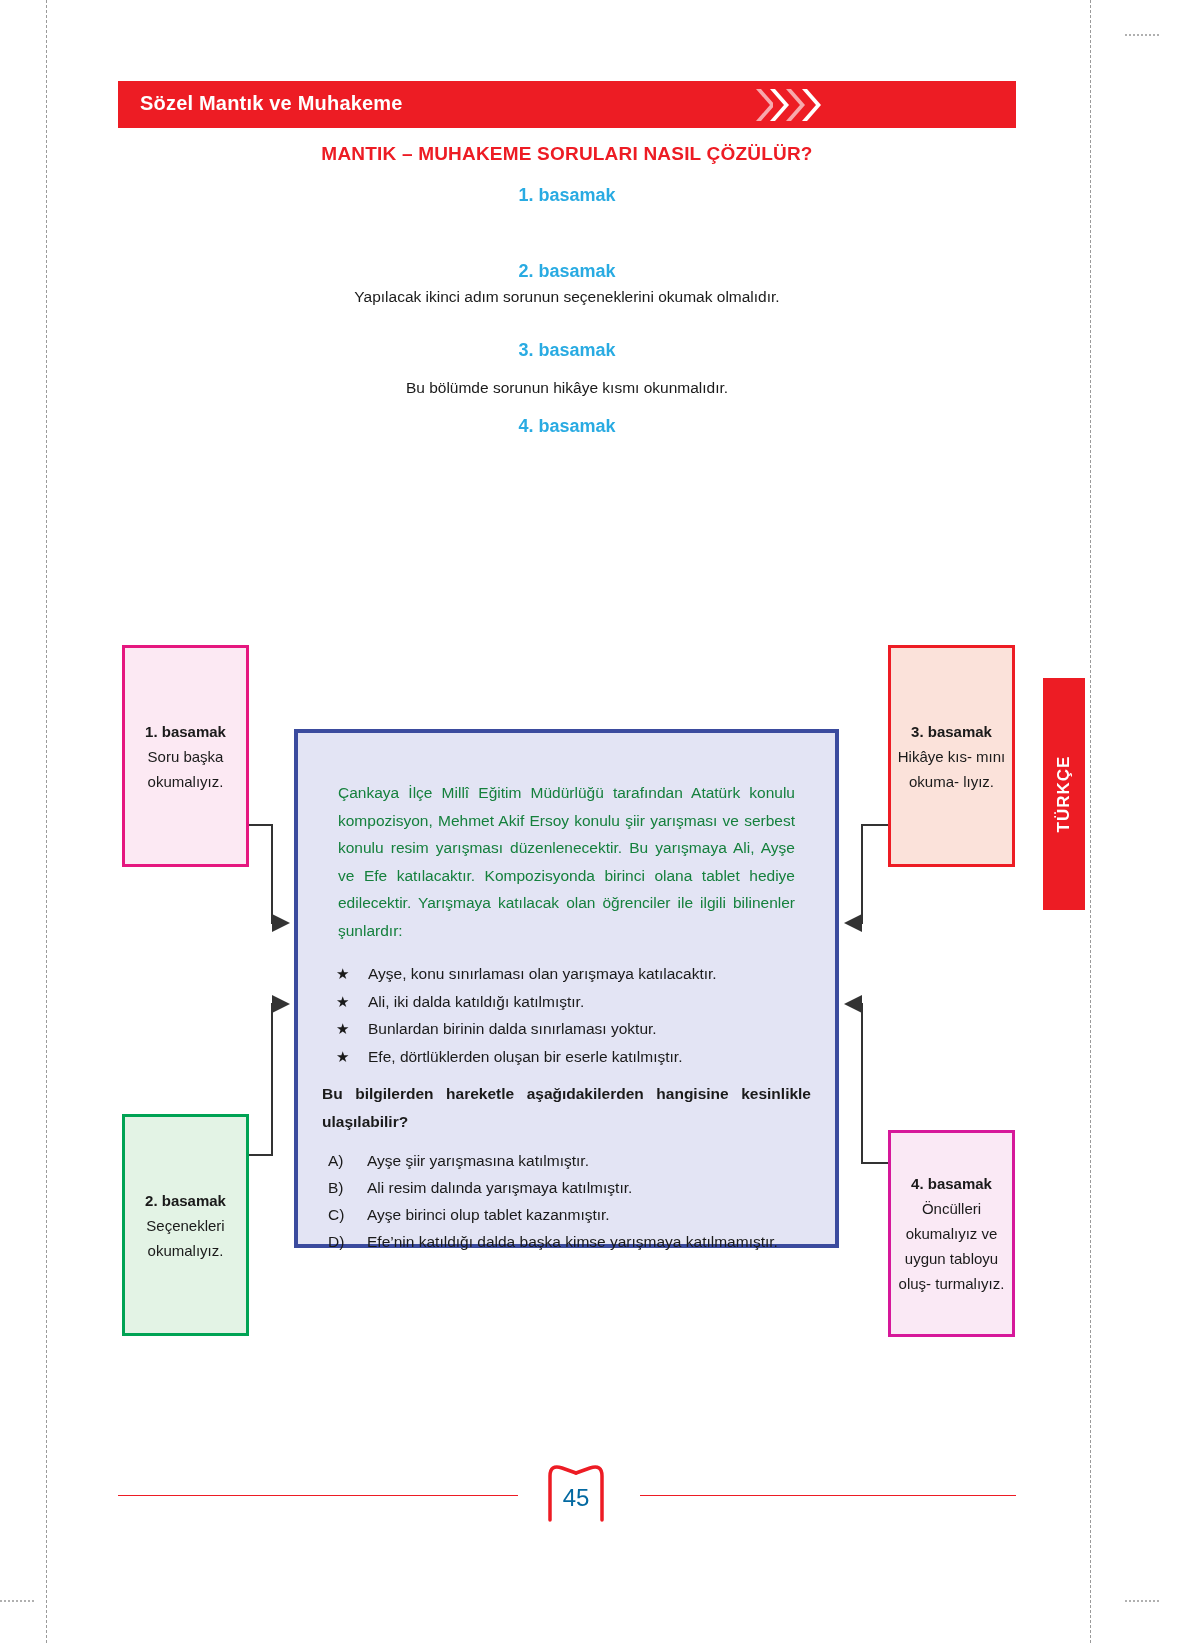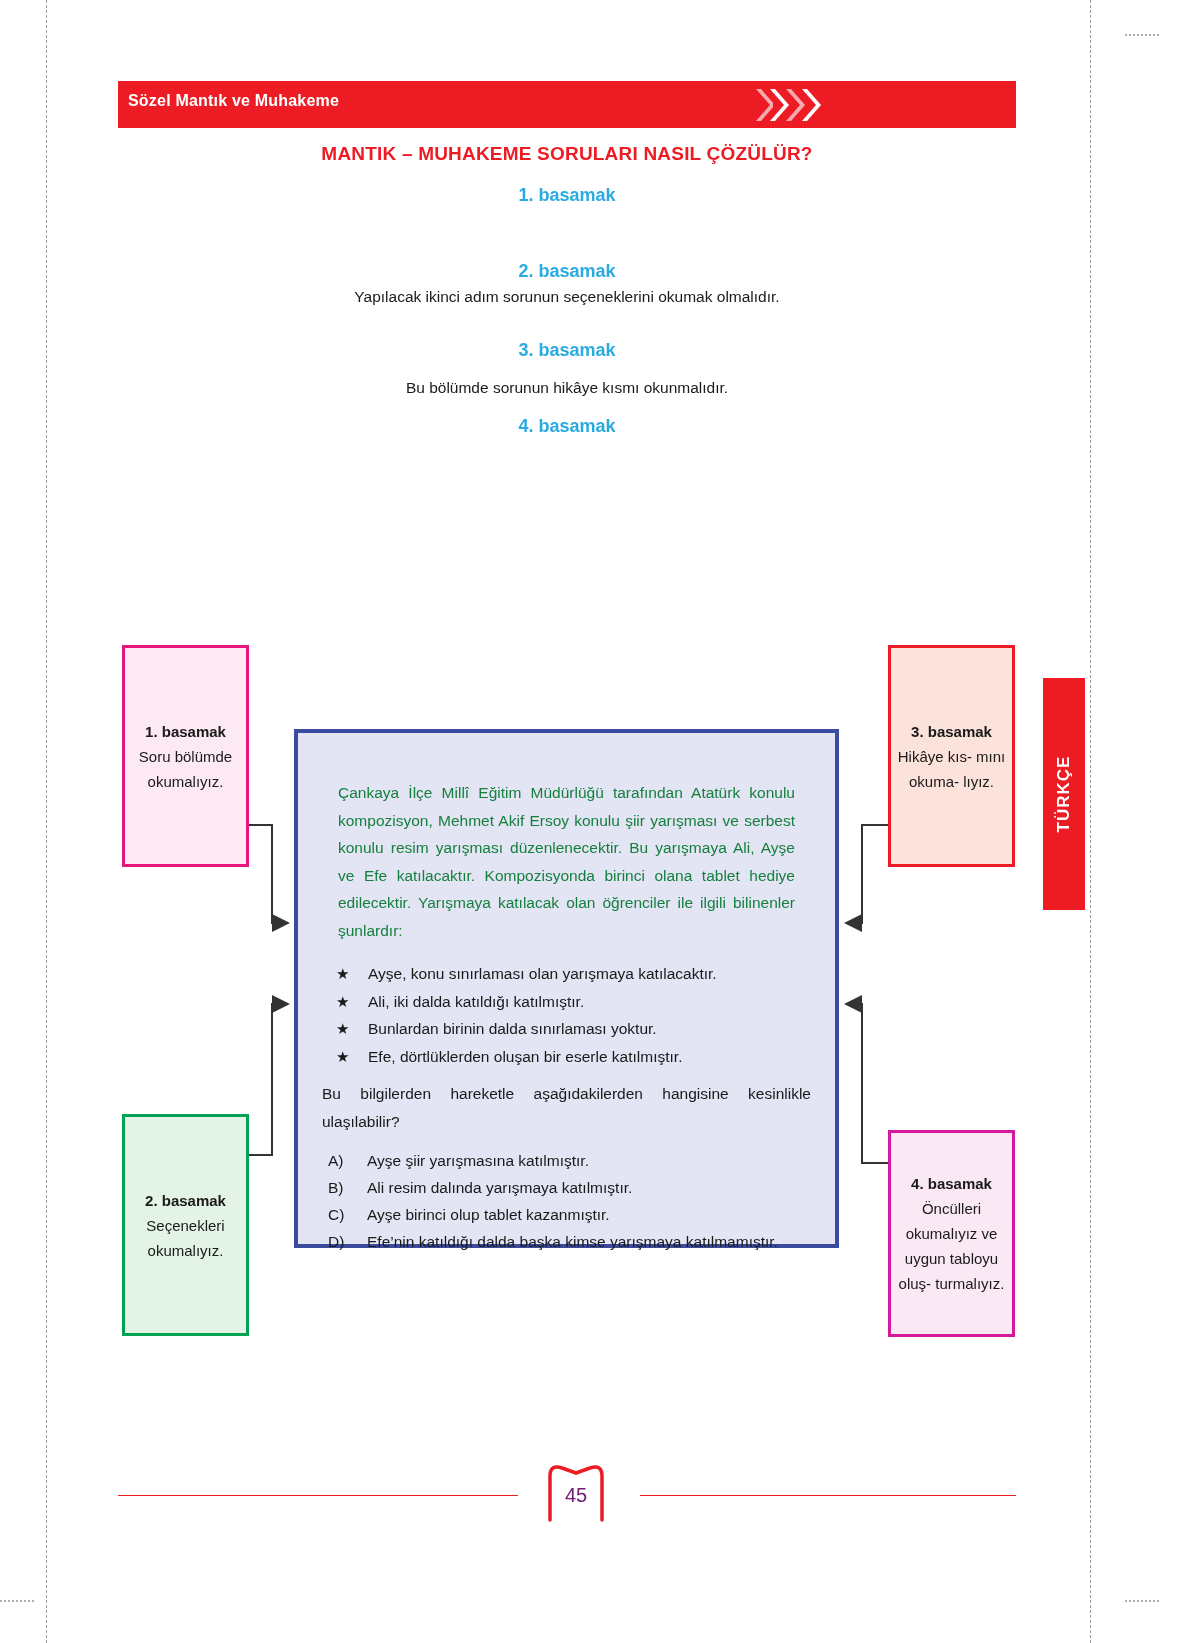--- a/index.html
+++ b/index.html
@@ -34,24 +34,24 @@
     position: absolute;
     left: 118px;
     top: 81px;
     width: 898px;
     height: 47px;
     background: #ed1c24;
     overflow: hidden;
   }
   .header-title {
     position: absolute;
-    left: 10px;
+    left: 22px;
     top: 11px;
     color: #ffffff;
-    font-size: 16px;
+    font-size: 20px;
     font-weight: bold;
     letter-spacing: .2px;
     white-space: nowrap;
   }
   .chevrons {
     position: absolute;
     right: 140px;
     top: 2px;
     width: 120px;
     height: 44px;
@@ -171,21 +171,21 @@
   }
   #qcard ul.bullets li .star {
     position: absolute;
     left: 14px;
     top: 0;
     font-size: 15px;
   }
   #qcard .qprompt {
     font-size: 15.5px;
     line-height: 27.5px;
-    font-weight: normal;
+    font-weight: bold;
     color: #1a1a1a;
     text-align: justify;
     margin: 10px 0 0 0;
   }
   #qcard ol.choices {
     list-style: none;
     margin: 12px 0 0 0;
     padding: 0;
   }
   #qcard ol.choices li {
@@ -252,22 +252,22 @@
     left: 540px;
     top: 1458px;
     width: 72px;
     height: 72px;
   }
   #page-badge .pno {
     position: absolute;
     left: 0; top: 26px;
     width: 72px;
     text-align: center;
-    font-size: 20px;
-    color: #701a75;
+    font-size: 24px;
+    color: #0369a1;
   }
 </style>
 </head>
 <body>
 
 <div id="page">
 
   <div class="crop-v" style="left:46px; top:0; height:1643px;"></div>
   <div class="crop-v" style="left:1090px; top:0; height:1643px;"></div>
   <div class="corner-dash" style="left:1125px; top:34px;"></div>
@@ -326,21 +326,21 @@
 
     <path d="M 249 1155 L 272 1155 L 272 1004 L 288 1004" stroke="#333" stroke-width="2" fill="none" marker-end="url(#arrL)"></path>
 
     <path d="M 888 825 L 862 825 L 862 923 L 846 923" stroke="#333" stroke-width="2" fill="none" marker-end="url(#arrR)"></path>
 
     <path d="M 888 1163 L 862 1163 L 862 1004 L 846 1004" stroke="#333" stroke-width="2" fill="none" marker-end="url(#arrR)"></path>
   </svg>
 
   <div class="dgm-box" id="box1" style="border-color: rgb(229, 23, 127); background: rgb(252, 233, 243);">
     <div class="b-title">1. basamak</div>
-    <div>Soru bölümde okumalıyız.</div>
+    <div>Soru başka okumalıyız.</div>
   </div>
 
   <div class="dgm-box" id="box2" style="border-color: rgb(0, 163, 84); background: rgb(227, 243, 229);">
     <div class="b-title">2. basamak</div>
     <div>Seçenekleri okumalıyız.</div>
   </div>
 
   <div class="dgm-box" id="box3" style="border-color: rgb(237, 28, 36); background: rgb(251, 226, 218);">
     <div class="b-title">3. basamak</div>
     <div>Hikâye kıs- mını okuma- lıyız.</div>

